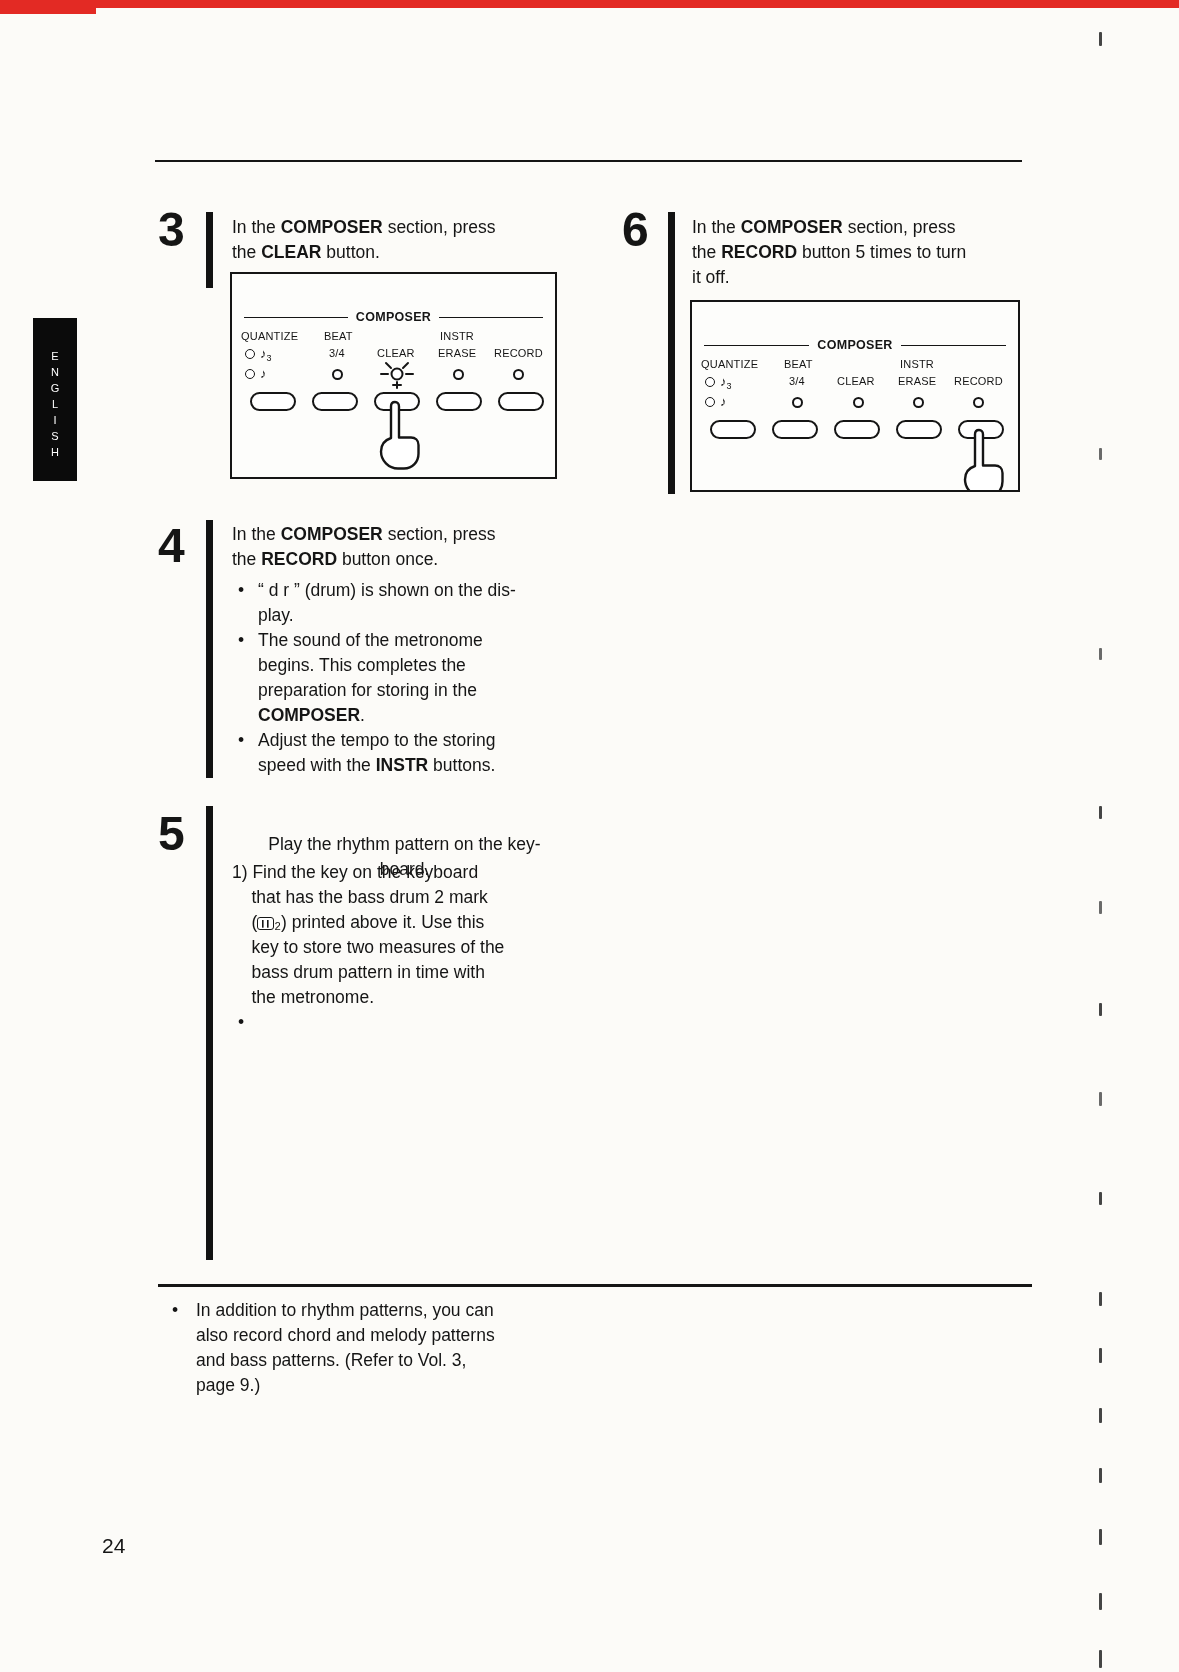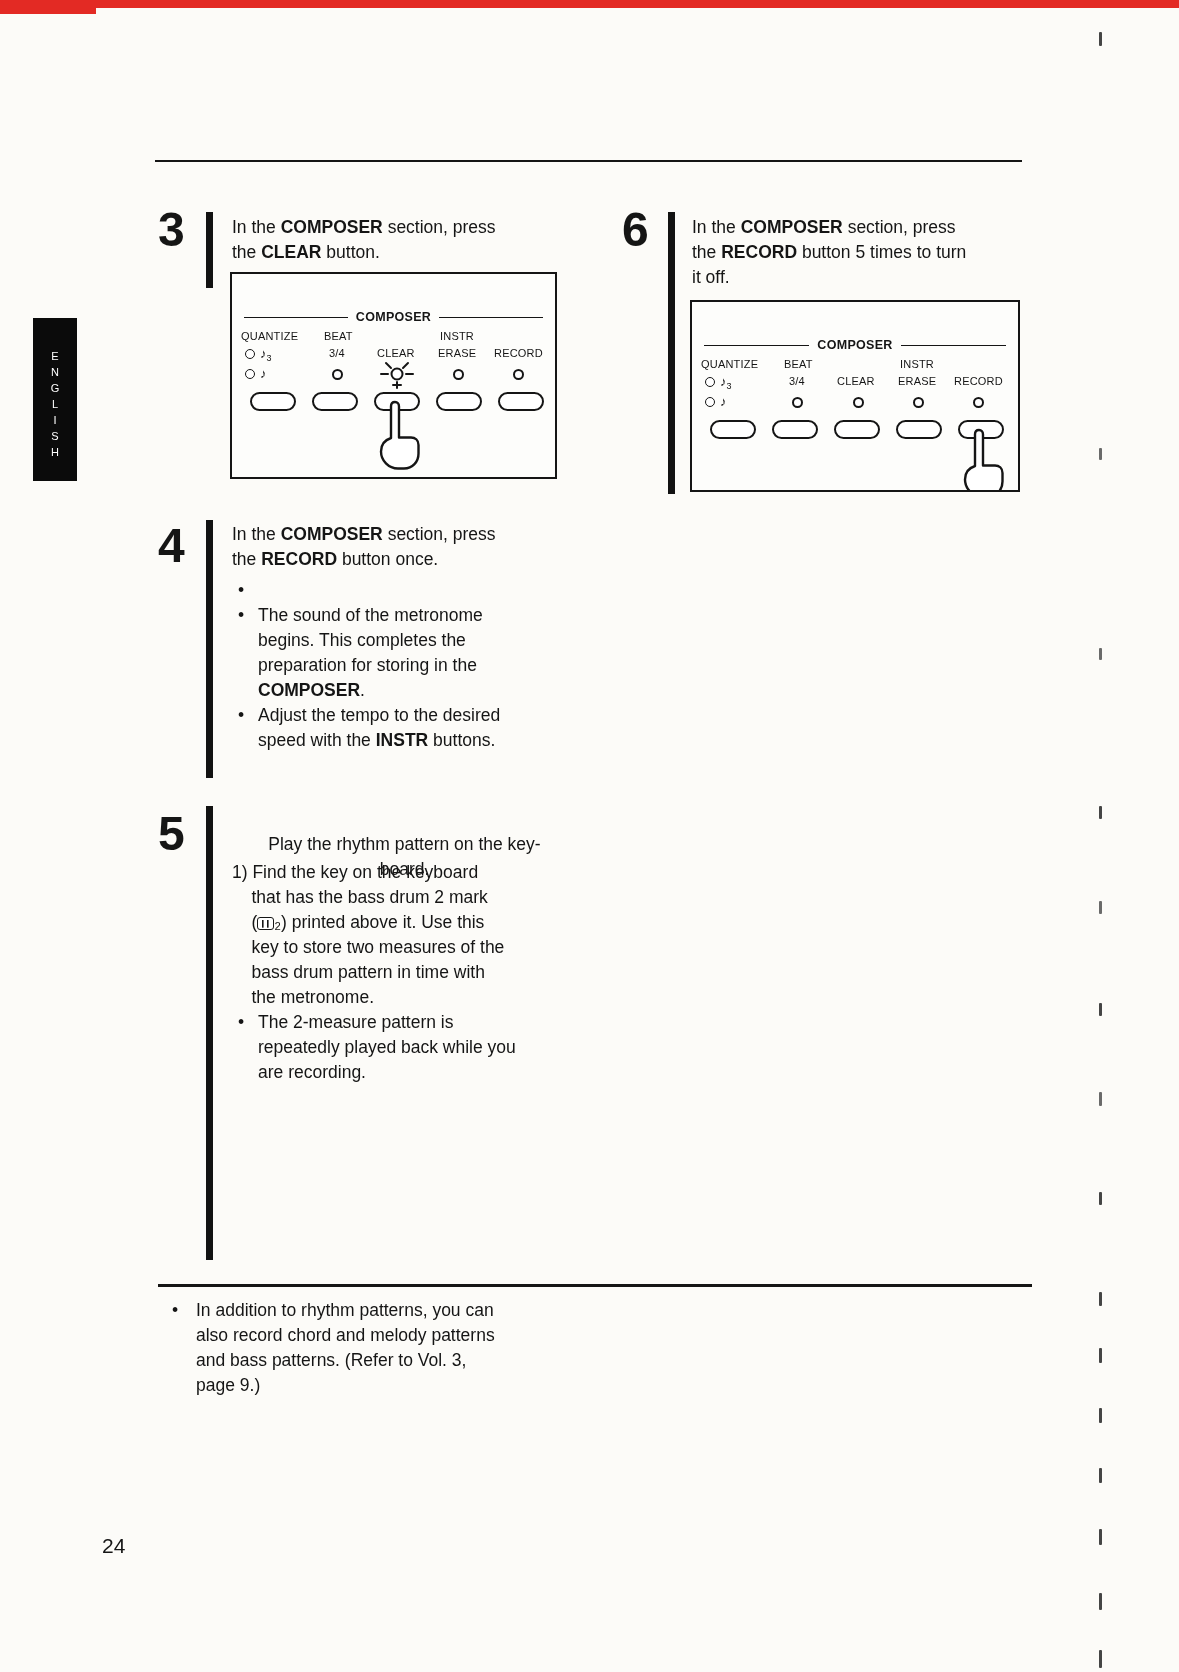--- a/index.html
+++ b/index.html
@@ -172,52 +172,51 @@
   </div>
 
   <div class="abs step-num" style="left:158px; top:522px;">4</div>
   <div class="step-bar" style="left:206px; top:520px; height:258px;"></div>
   <div class="abs step-text rich" style="left:232px; top:522px; width:345px;"><span>In the </span><b>COMPOSER</b><span> section, press
 the </span><b>RECORD</b><span> button once.</span></div>
 
   <div class="abs" style="left:238px; top:578px; width:350px;">
     <div class="bullet-row">
       <span class="bullet-dot">•</span>
+      <div class="rich"><span>“ d r ” (drum) is shown on the dis-
+play.</span></div>
     </div>
     <div class="bullet-row">
       <span class="bullet-dot">•</span>
       <div class="rich"><span>The sound of the metronome
 begins. This completes the
 preparation for storing in the
 </span><b>COMPOSER</b><span>.</span></div>
     </div>
     <div class="bullet-row">
       <span class="bullet-dot">•</span>
-      <div class="rich"><span>Adjust the tempo to the desired
+      <div class="rich"><span>Adjust the tempo to the storing
 speed with the </span><b>INSTR</b><span> buttons.</span></div>
     </div>
   </div>
 
   <div class="abs step-num" style="left:158px; top:810px;">5</div>
   <div class="step-bar" style="left:206px; top:806px; height:454px;"></div>
   <div class="abs step-text rich" style="left:232px; top:832px; width:345px;text-align:center;"><span>Play the rhythm pattern on the key-
 board.</span></div>
 
   <div class="abs" style="left:232px; top:860px; width:352px;">
     <div class="step-text rich"><span>1) Find the key on the keyboard
     that has the bass drum 2 mark
     (</span><span class="inline-icon bass-drum-icon"></span><span>₂) printed above it. Use this
     key to store two measures of the
     bass drum pattern in time with
     the metronome.</span></div>
     <div class="bullet-row" style="margin-left:6px;">
       <span class="bullet-dot">•</span>
-      <div class="rich"><span>The 2-measure pattern is
-repeatedly played back while you
-are recording.</span></div>
     </div>
   </div>
 
   <div class="rule" style="left:158px; top:1284px; width:874px; height:3px;"></div>
 
   <div class="abs" style="left:172px; top:1298px; width:420px;">
     <div class="bullet-row">
       <span class="bullet-dot" style="width:24px;">•</span>
       <div class="rich"><span>In addition to rhythm patterns, you can
 also record chord and melody patterns

